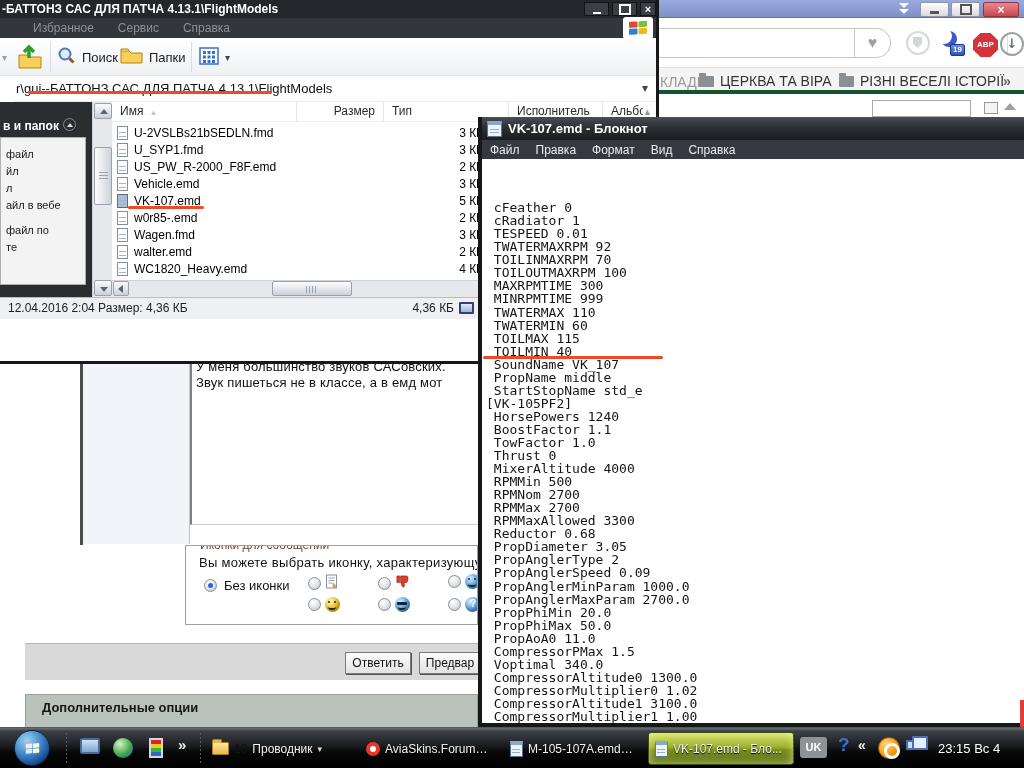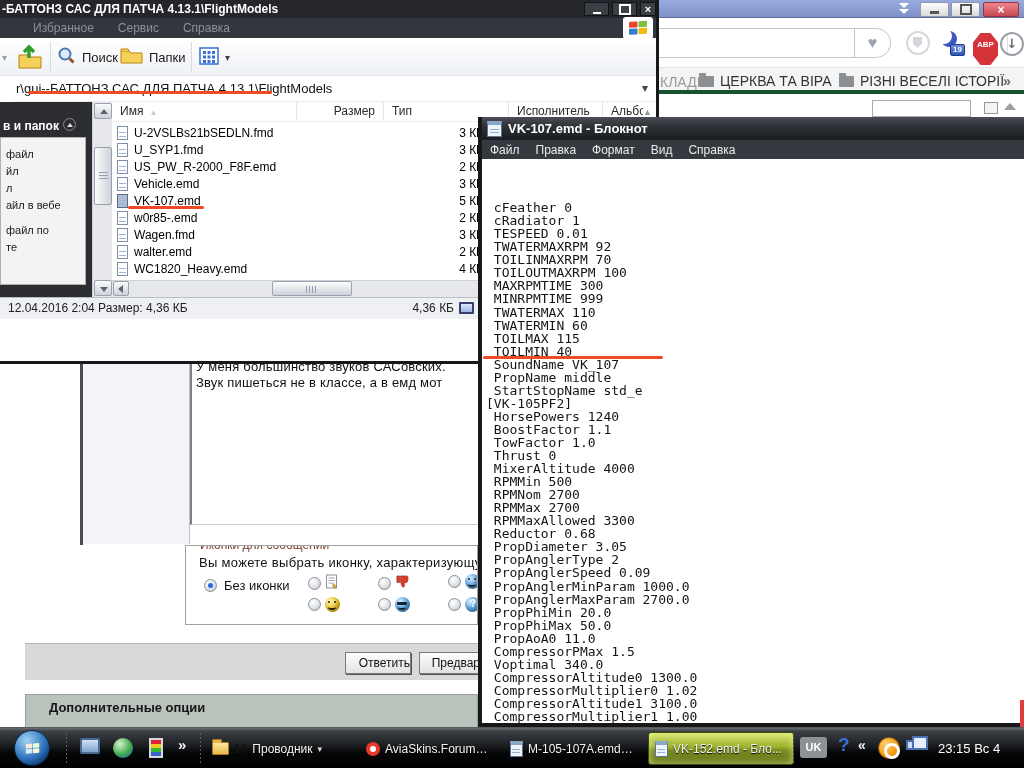--- a/index.html
+++ b/index.html
@@ -27,21 +27,21 @@
   .br-heart{position:absolute;left:200px;top:10px;width:36px;height:30px;border:1px solid #c6c6c6;border-left:none;
             border-radius:0 15px 15px 0;color:#9aa2ac;font-size:16px;text-align:center;line-height:28px;}
   .br-shield{position:absolute;left:251px;top:13px;width:24px;height:24px;border:2px solid #d8d8d8;border-radius:50%;}
   .br-shield::before{content:"";position:absolute;left:5px;top:4px;width:9px;height:11px;background:#d2d6da;
             clip-path:polygon(0 0,100% 0,100% 60%,50% 100%,0 60%);}
   .br-moon{position:absolute;left:284px;top:12px;width:26px;height:26px;}
   .br-moon::before{content:"";position:absolute;left:2px;top:1px;width:16px;height:16px;border-radius:50%;
             box-shadow:inset -5px -3px 0 0 #3f56c4;}
   .badge19{position:absolute;right:0;bottom:0;background:linear-gradient(#6f8fe0,#2d55b8);color:#fff;
            font:bold 8px/10px "Liberation Sans",sans-serif;padding:0 2px;border-radius:2px;border:1px solid #1d3a88;}
-  .br-abp{position:absolute;left:318px;top:15px;width:25px;height:32px;background:#d5333a;color:#fff;
+  .br-abp{position:absolute;left:318px;top:15px;width:25px;height:24px;background:#d5333a;color:#fff;
           font:bold 8px/24px "Liberation Sans",sans-serif;text-align:center;
           clip-path:polygon(30% 0,70% 0,100% 30%,100% 70%,70% 100%,30% 100%,0 70%,0 30%);}
   .br-vline{position:absolute;left:352px;top:16px;width:1px;height:20px;background:#ddd;}
   .br-dl{position:absolute;left:345px;top:14px;width:24px;height:24px;border:2px solid #9aa0a6;border-radius:50%;
          color:#6a7076;font:bold 13px/20px "DejaVu Sans",sans-serif;text-align:center;}
   .br-bm{position:absolute;left:0;top:68px;right:0;height:26px;background:#f4f4f4;border-bottom:4px solid #14532d;
          font-size:14px;color:#333;}
   .bm-cut{position:absolute;left:5px;top:6px;color:#9a9a9a;}
   .bm-item{position:absolute;top:5px;display:flex;align-items:center;gap:6px;}
   .bm-item:nth-of-type(1){left:44px;} .bm-item:nth-of-type(2){left:184px;}
@@ -78,25 +78,25 @@
   .sm::after{content:"";position:absolute;left:3px;top:7px;width:8px;height:4px;border-bottom:2px solid #222;
       border-radius:50%;}
   .sm.yellow{background:radial-gradient(circle at 35% 30%,#fff3b0,#f2c71b 60%,#b98f0e);}
   .sm.blue{background:radial-gradient(circle at 35% 30%,#d6ecff,#58a7e8 55%,#2d6faf);}
   .sm.cool::before{width:10px;height:3px;border-radius:1px;background:#13233a;box-shadow:none;left:2px;top:5px;}
   .sm.q::before{content:"?";background:none;box-shadow:none;color:#fff;
       font:bold 10px/10px "Liberation Sans",sans-serif;left:5px;top:2px;width:auto;height:auto;}
   .sm.q::after{display:none;}
   .pl-band{position:absolute;left:25px;top:321px;width:453px;height:37px;background:#d9d9d9;border-top:1px solid #b5b5b5;}
   .btn3d{position:absolute;top:8px;height:22px;background:linear-gradient(#fdfdfd,#e2e2e2);
-      border:1px solid #7a7a7a;box-shadow:1px 1px 0 #555;font-size:12px;text-align:right;line-height:20px;
+      border:1px solid #7a7a7a;box-shadow:1px 1px 0 #555;font-size:12px;text-align:center;line-height:20px;
       font-family:"Liberation Sans",sans-serif;}
   .btn-reply{left:320px;width:66px;} .btn-preview{left:394px;width:62px;overflow:hidden;}
   .pl-opts{position:absolute;left:25px;top:372px;width:453px;height:42px;background:#bac2bc;
-      border:1px solid #98a29b;font-weight:bold;line-height:26px;padding-left:23px;color:#161616;}
+      border:1px solid #98a29b;font-weight:bold;line-height:26px;padding-left:16px;color:#161616;}
 
   
   .explorer{position:absolute;left:0;top:0;width:659px;height:364px;z-index:2;background:#fff;
             border-right:3px solid #17181a;border-bottom:3px solid #17181a;font-size:12px;}
   .ex-title{position:absolute;left:0;top:0;right:0;height:18px;background:#24262b;color:#fff;
             font-weight:bold;line-height:18px;padding-left:2px;white-space:nowrap;overflow:hidden;}
   .exb{position:absolute;top:2px;width:25px;height:14px;background:#3b3e44;border:1px solid #131418;
        display:flex;align-items:center;justify-content:center;color:#fff;}
   .exb-min{left:584px;} .exb-min::before{content:"";width:8px;height:2px;background:#fff;margin-top:7px;}
   .exb-max{left:612px;} .exb-max::before{content:"";width:8px;height:7px;border:2px solid #fff;}
@@ -576,21 +576,21 @@
         <div class="tbb">
           <span class="tbi i-notepad"></span>
 
           <span class="tb-label">M-105-107A.emd ...</span>
 
         </div>
 
         <div class="tbb act">
           <span class="tbi i-notepad"></span>
 
-          <span class="tb-label">VK-152.emd - Бло...</span>
+          <span class="tb-label">VK-107.emd - Бло...</span>
 
         </div>
       </div>
     <span class="tb-sep" style="left:793px;"></span>
     <span class="tray-uk">UK</span>
     <span class="tray-q">?</span>
     <span class="tray-col">«</span>
     <span class="tray-orange"></span>
     <span class="tray-net"></span>
     <span class="tray-clock">23:15 Вс 4</span>

